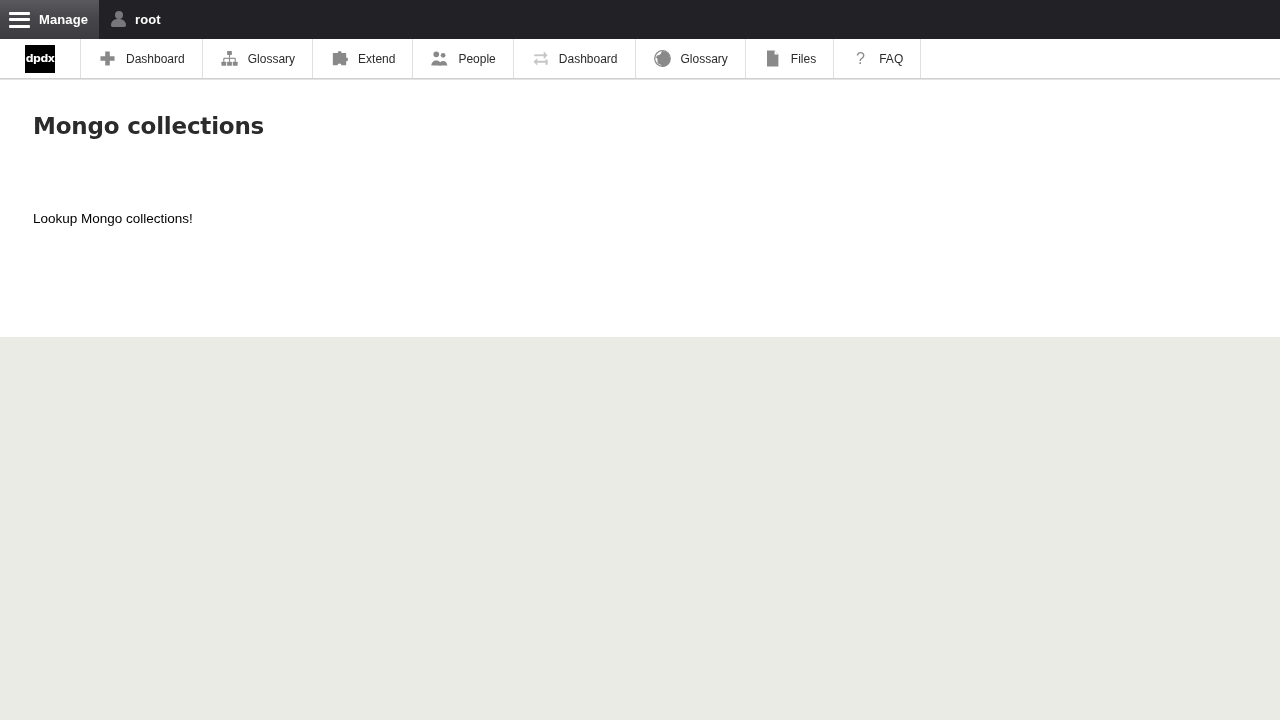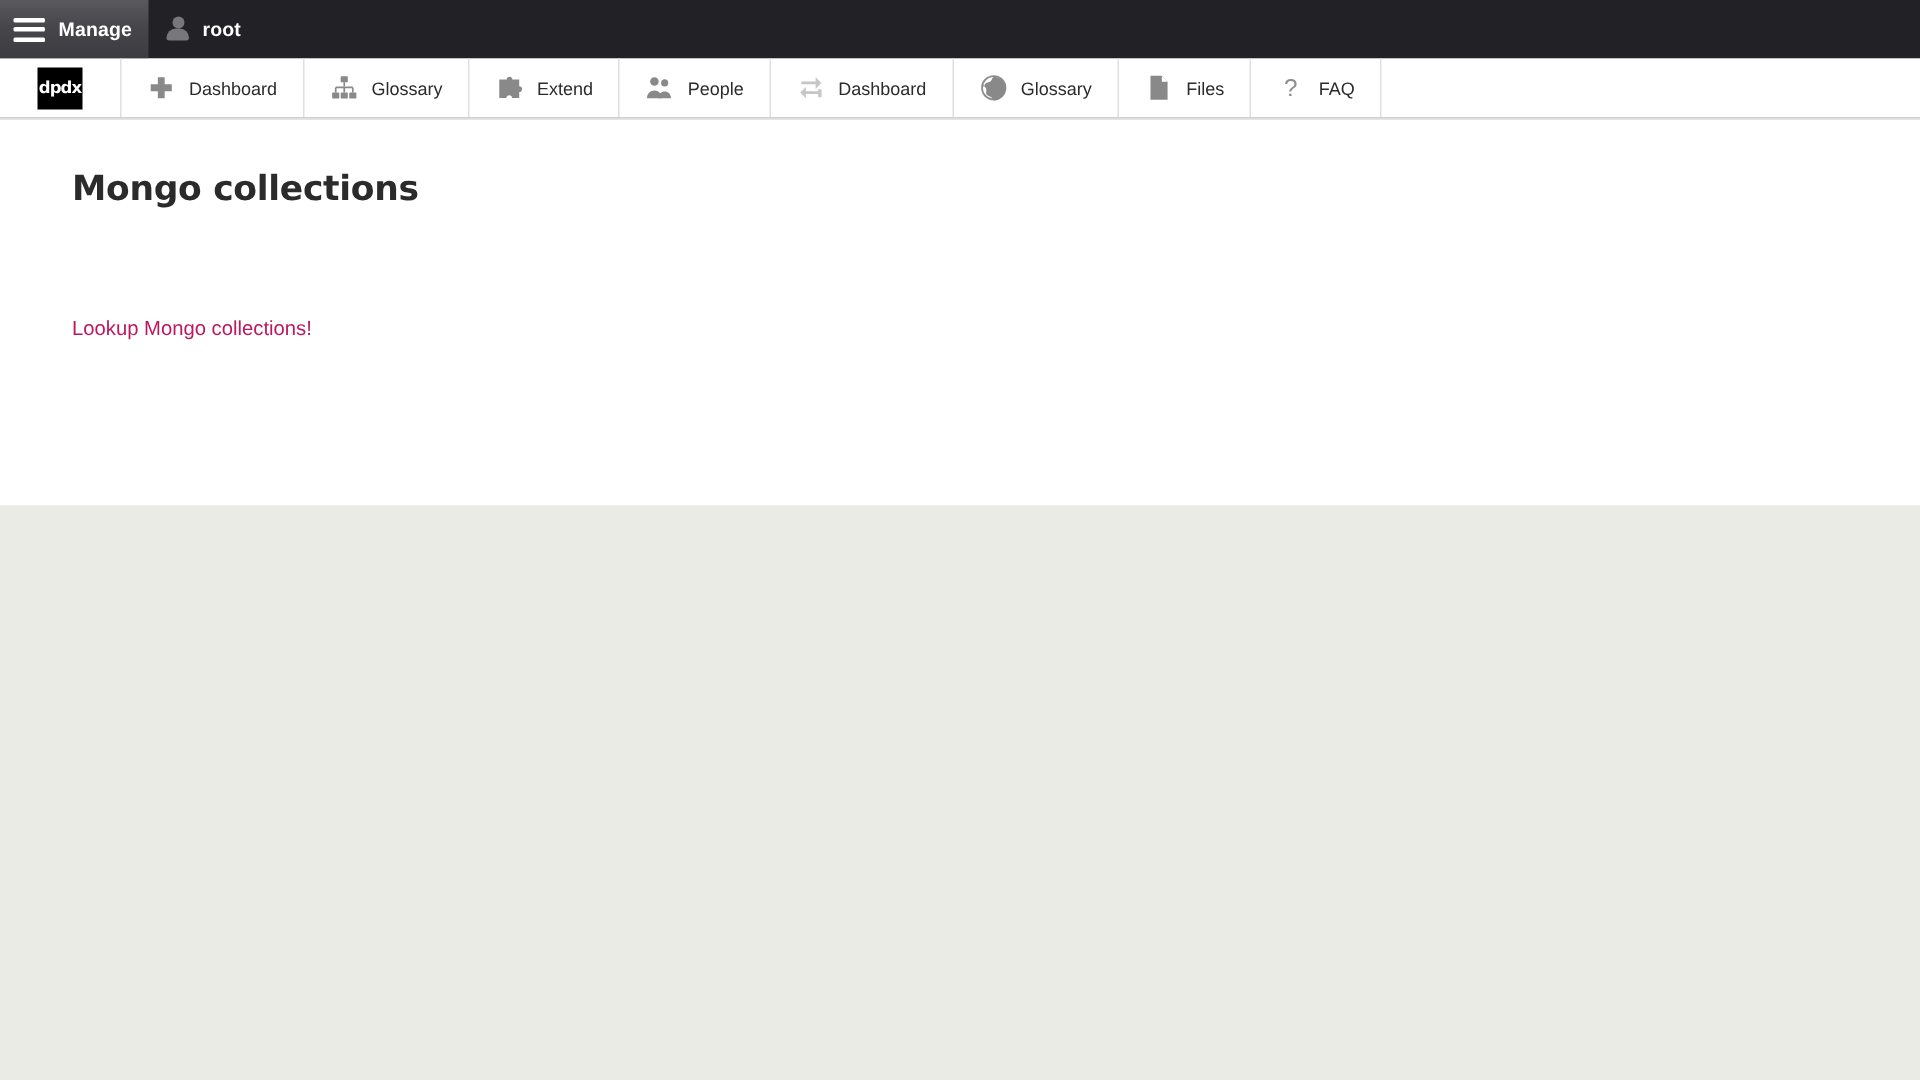--- a/index.html
+++ b/index.html
@@ -152,35 +152,35 @@
     display: block;
   }
   .ico svg { display: block; width: 100%; height: 100%; }
   .ico-fill { fill: #898989; }
   .ico-fill-light { fill: #c6c6c6; }
 
   
   .content {
     background: #ffffff;
     height: 258px;
-    padding: 34px 33px 0 48px;
+    padding: 34px 33px 0 33px;
   }
 
   .page-title {
     font-size: 23px;
     font-weight: bold;
     color: #2b2b2b;
     letter-spacing: -0.2px;
     margin: 0 0 70px 0;
     font-family: "DejaVu Sans", sans-serif;
   }
 
   .page-text {
     font-size: 13.5px;
-    color: #be185d;
+    color: #000000;
     line-height: 1.5;
   }
 
   .page-bg {
     height: 383px;
     background: #ebebe6;
   }
 </style>
 </head>
 <body>

